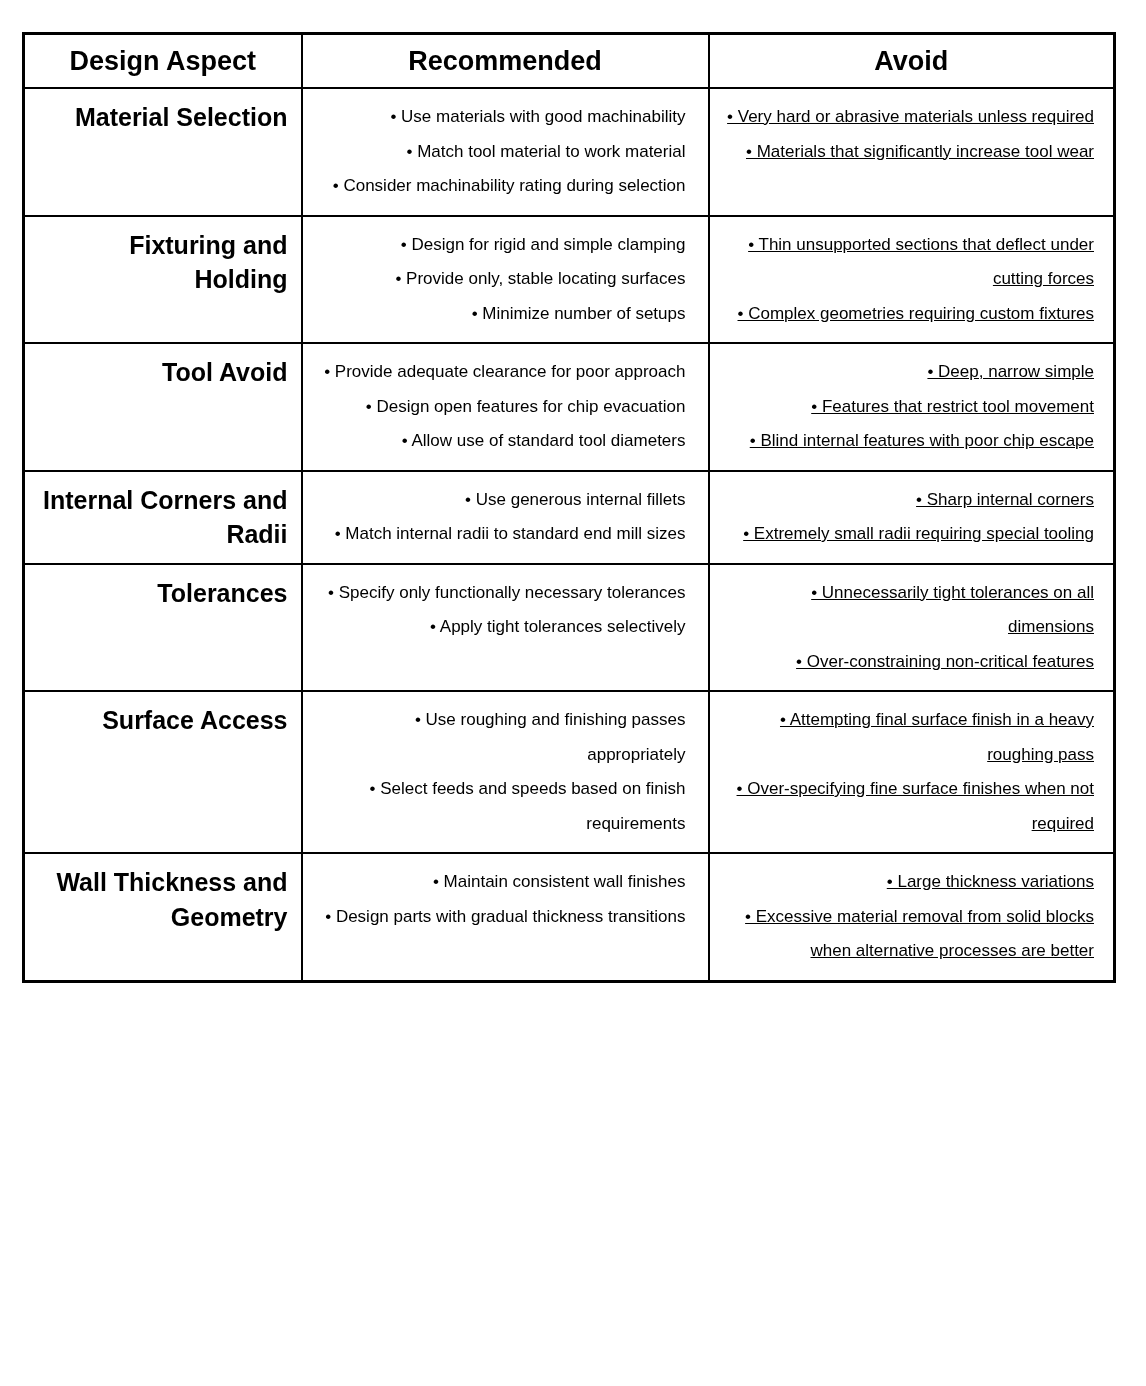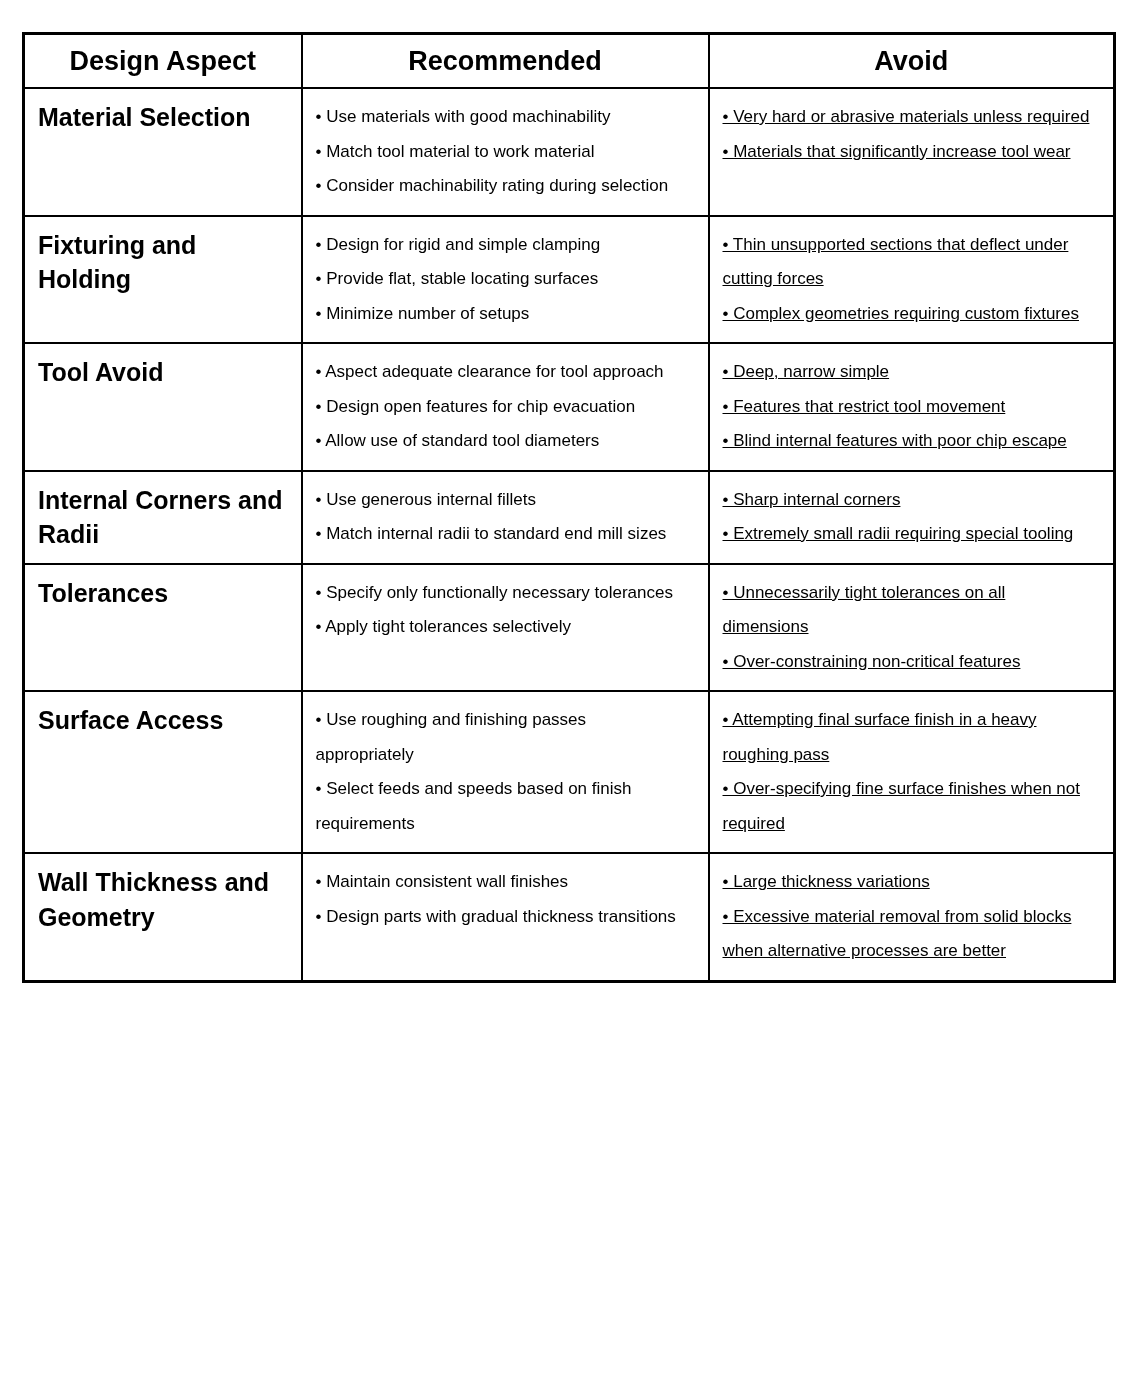--- a/index.html
+++ b/index.html
@@ -25,21 +25,21 @@
   }
   col.c-aspect { width: 278px; }
   col.c-rec    { width: 407px; }
   col.c-avoid  { width: 406px; }
 
   .design-table th,
   .design-table td {
     border: 2px solid #000000;
     vertical-align: top;
     box-sizing: border-box;
-    text-align: left;
+    text-align: right;
   }
   .design-table thead th {
     font-size: 27px;
     font-weight: bold;
     text-align: center;
     line-height: 32px;
     padding: 10px 8px;
   }
   .design-table tbody th.aspect-cell {
     font-size: 25px;
@@ -83,32 +83,32 @@
           </td>
           <td class="avoid-cell">
             <div class="bullet-item">• Very hard or abrasive materials unless required</div>
             <div class="bullet-item">• Materials that significantly increase tool wear</div>
           </td>
         </tr>
         <tr>
           <th class="aspect-cell" scope="row">Fixturing and Holding</th>
           <td class="rec-cell">
             <div class="bullet-item">• Design for rigid and simple clamping</div>
-            <div class="bullet-item">• Provide flat, stable locating surfaces</div>
+            <div class="bullet-item">• Provide only, stable locating surfaces</div>
             <div class="bullet-item">• Minimize number of setups</div>
           </td>
           <td class="avoid-cell">
             <div class="bullet-item">• Thin unsupported sections that deflect under cutting forces</div>
             <div class="bullet-item">• Complex geometries requiring custom fixtures</div>
           </td>
         </tr>
         <tr>
           <th class="aspect-cell" scope="row">Tool Avoid</th>
           <td class="rec-cell">
-            <div class="bullet-item">• Aspect adequate clearance for tool approach</div>
+            <div class="bullet-item">• Provide adequate clearance for poor approach</div>
             <div class="bullet-item">• Design open features for chip evacuation</div>
             <div class="bullet-item">• Allow use of standard tool diameters</div>
           </td>
           <td class="avoid-cell">
             <div class="bullet-item">• Deep, narrow simple</div>
             <div class="bullet-item">• Features that restrict tool movement</div>
             <div class="bullet-item">• Blind internal features with poor chip escape</div>
           </td>
         </tr>
         <tr>

